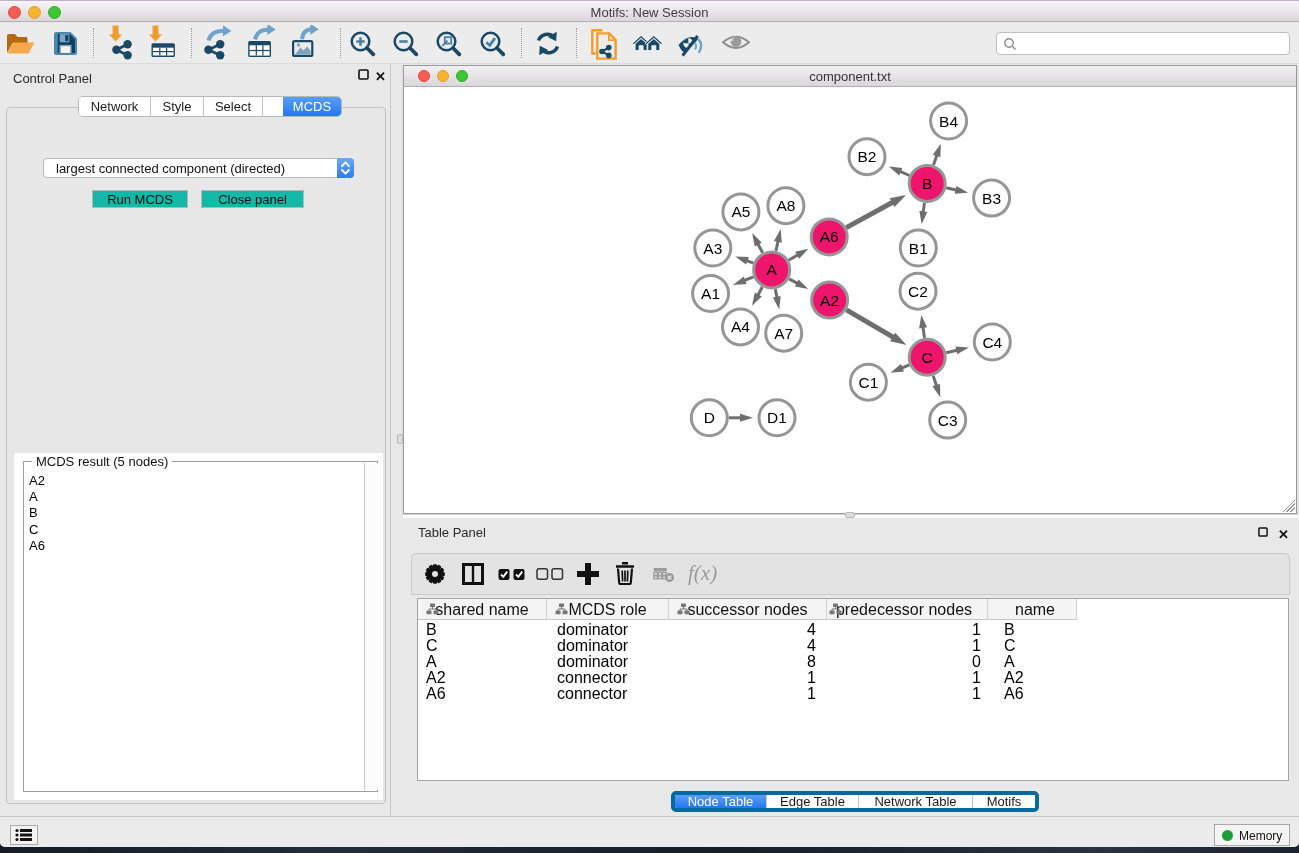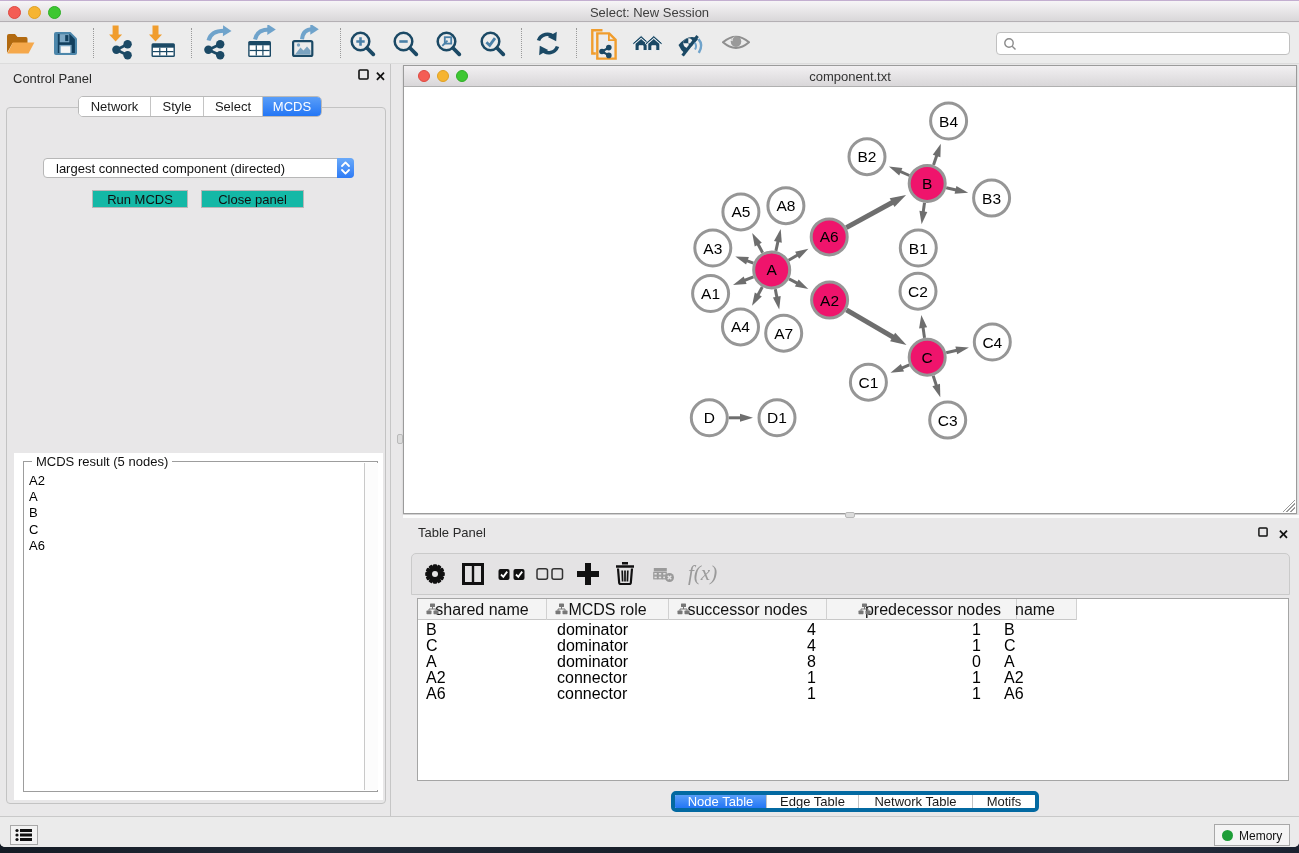--- a/index.html
+++ b/index.html
@@ -31,21 +31,21 @@
 #main { position:absolute; left:0; top:63px; width:1299px; height:753px; background:#e9e8e9; }
 
 #cp { position:absolute; left:0; top:0; width:391px; height:753px; background:#e9e8e9;
   border-right:1px solid #c6c6c6; }
 #cp .hdr { position:absolute; left:13px; top:8px; font-size:13px; color:#2a2a2a; }
 .wbtns { position:absolute; top:8px; font-size:13px; color:#111; }
 #cptabs { position:absolute; left:78px; top:33px; height:21px; display:flex;
   border:1px solid #b9b9b9; border-radius:5px; overflow:hidden; background:#fff; }
 #cptabs div { height:100%; display:flex; align-items:center; justify-content:center;
   font-size:13px; color:#1a1a1a; border-right:1px solid #c4c4c4; background:#fff; }
-#cptabs div:last-child { border-right:none; }
+#cptabs div:last-child { border-right:none;margin-left:20px; }
 #cptabs .on { background:linear-gradient(#5a9ef8,#2376f5); color:#fff; }
 #cppane { position:absolute; left:6px; top:44px; width:380px; height:697px;
   border:1px solid #c3c3c3; border-radius:4px; background:#e8e7e8; }
 #optlab { position:absolute; left:0; width:100%; top:73px; text-align:center;
   font-size:13px; color:#1c1c1c; }
 #combo { position:absolute; left:43px; top:95px; width:311px; height:20px;
   background:#fff; border:1px solid #b7b7b7; border-radius:4px; }
 #combo .txt { position:absolute; left:12px; top:2px; font-size:13px; color:#111; }
 #combo .spin { position:absolute; right:-1px; top:-1px; width:17px; height:20px;
   border-radius:0 4px 4px 0; background:linear-gradient(#6aaaf9,#2e7bf6); }
@@ -107,21 +107,21 @@
 #mem .t { position:absolute; left:24px; top:4px; }
 svg { display:block; }
 </style></head>
 <body>
 <div id="wall"></div>
 <div id="app">
 <div id="titlebar">
   <div class="tl t1"></div>
       <div class="tl t2"></div>
       <div class="tl t3"></div>
-  <div class="cap">Select: New Session</div>
+  <div class="cap">Motifs: New Session</div>
 </div>
 <div id="toolbar">
   <div class="sep" style="left:92.5px;"></div>
       <div class="sep" style="left:191px;"></div>
       <div class="sep" style="left:340px;"></div>
       <div class="sep" style="left:521px;"></div>
       <div class="sep" style="left:575.5px;"></div>
 <div class="tbi" style="left:6px; top:9px;">
         <svg width="29" height="23" viewBox="0 0 29 23">
           <path d="M1,21 L1,4 Q1,2 3,2 L9,2 L11.5,5 L20,5 Q21.5,5 21.5,6.8 L21.5,11 L6.6,11 L1,21 Z" fill="#b26a10"></path>
@@ -517,21 +517,21 @@
 <div class="hcell" style="left:251px; width:158px;"><span style="position:absolute; left:8px; top:4px;">
                 <svg width="13" height="12" viewBox="0 0 13 12" style="margin-right:0px;">
                   <g fill="#777">
                     <rect x="4" y="0.5" width="5" height="3.6" rx="0.6"></rect>
                     <rect x="0.5" y="7.6" width="5" height="3.6" rx="0.6"></rect>
                     <rect x="7.5" y="7.6" width="5" height="3.6" rx="0.6"></rect>
                   </g>
                   <path d="M6.5,4 L6.5,6 M3,7.8 L3,6 L10,6 L10,7.8" fill="none" stroke="#777" stroke-width="1"></path>
                 </svg>
               </span>successor nodes</div>
-<div class="hcell" style="left:432px; width:167px;"><span style="position:absolute; left:8px; top:4px;">
+<div class="hcell" style="left:403px; width:167px;"><span style="position:absolute; left:8px; top:4px;">
                 <svg width="13" height="12" viewBox="0 0 13 12" style="margin-right:0px;">
                   <g fill="#777">
                     <rect x="4" y="0.5" width="5" height="3.6" rx="0.6"></rect>
                     <rect x="0.5" y="7.6" width="5" height="3.6" rx="0.6"></rect>
                     <rect x="7.5" y="7.6" width="5" height="3.6" rx="0.6"></rect>
                   </g>
                   <path d="M6.5,4 L6.5,6 M3,7.8 L3,6 L10,6 L10,7.8" fill="none" stroke="#777" stroke-width="1"></path>
                 </svg>
               </span>predecessor nodes</div>
 <div class="hcell" style="left:576px; width:83px;">name</div>

